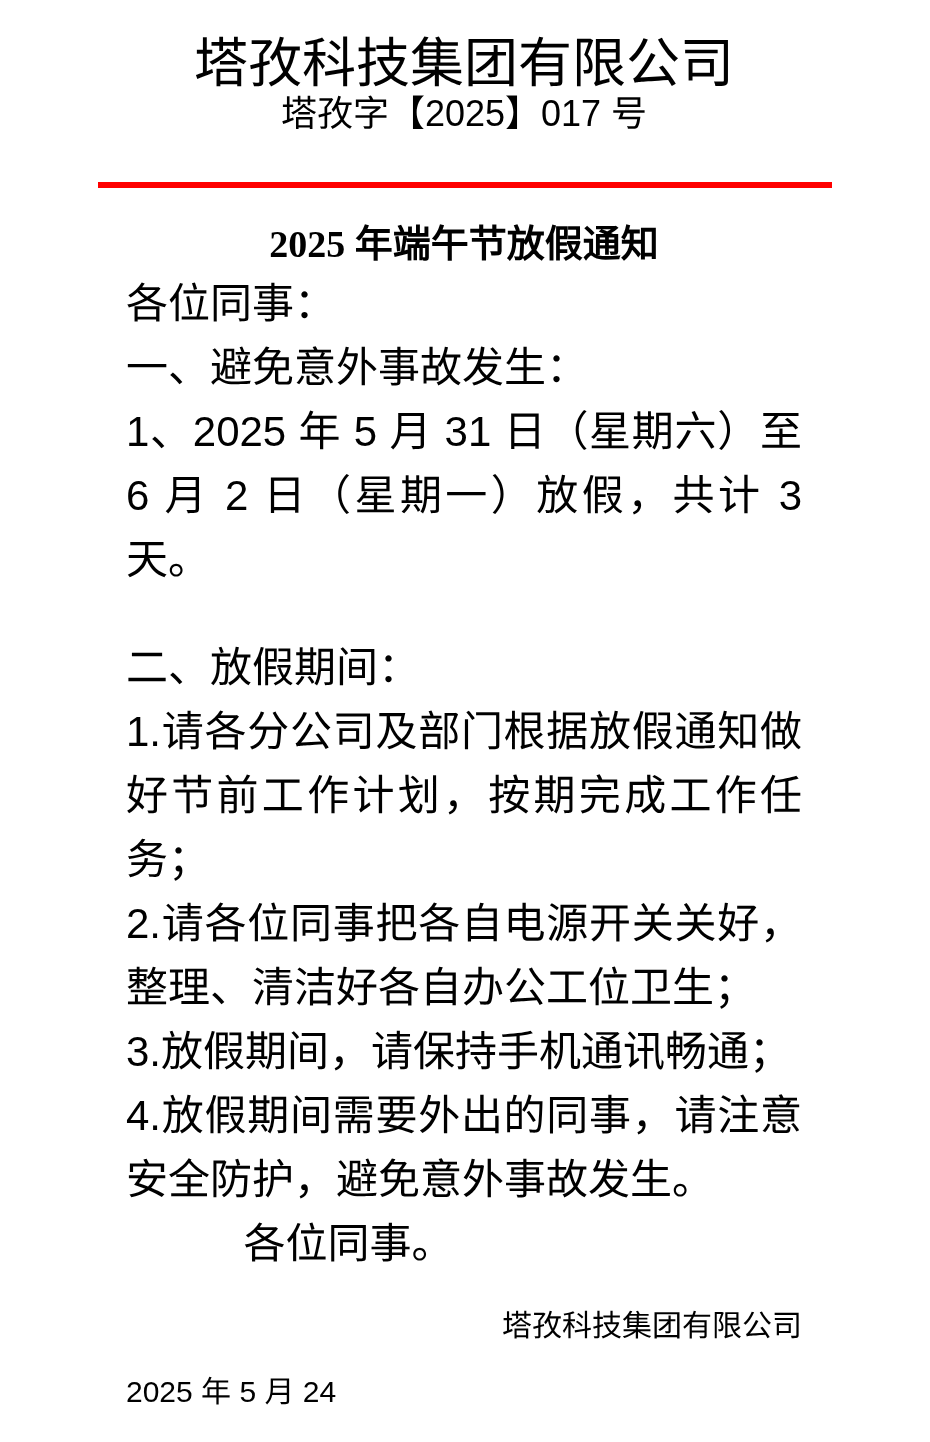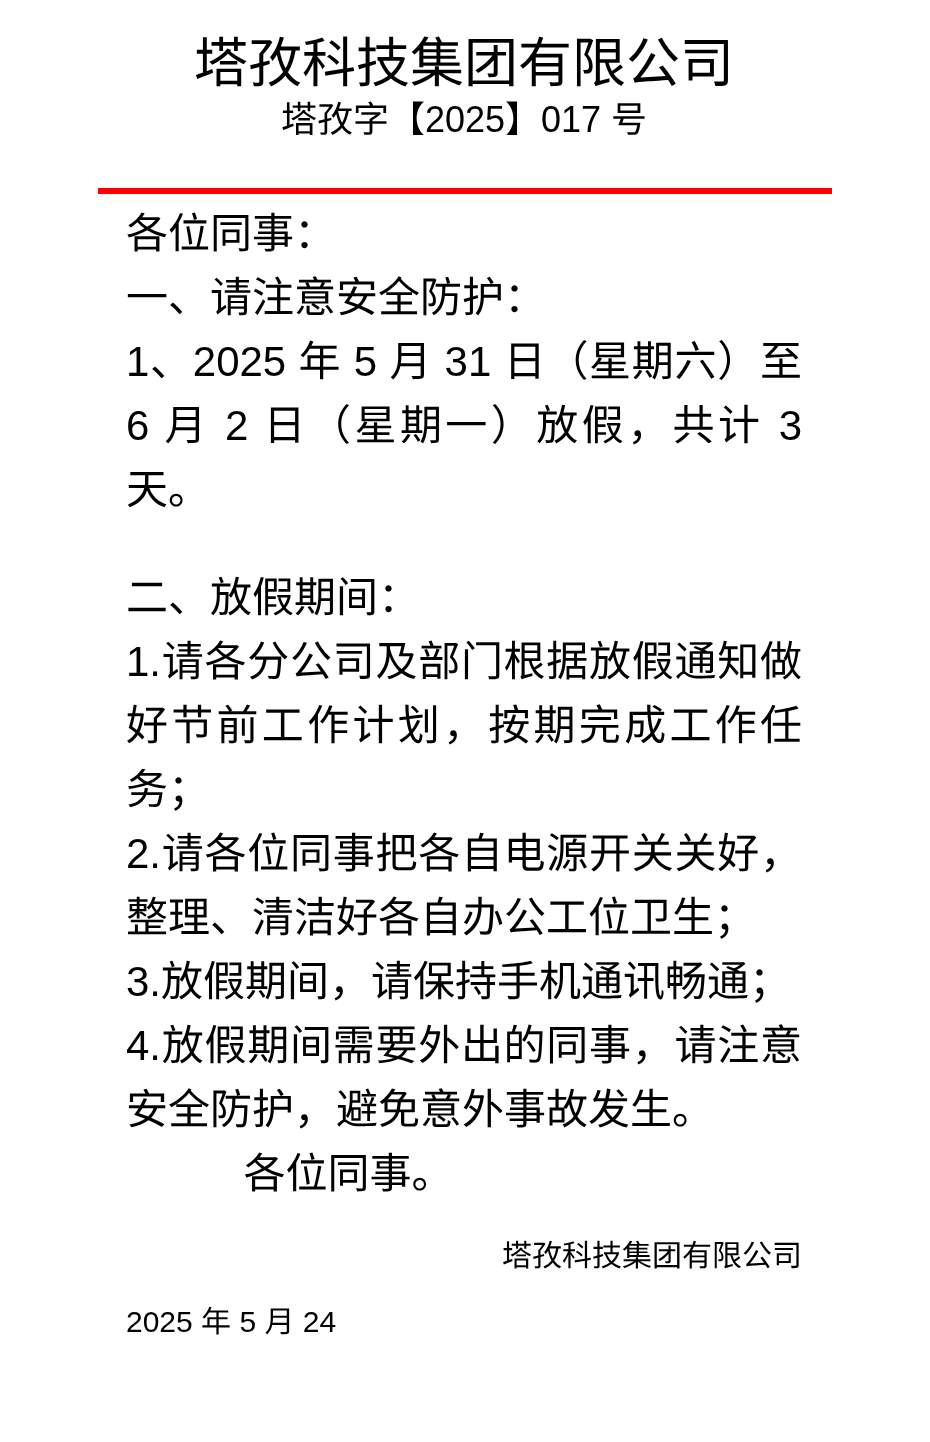--- a/index.html
+++ b/index.html
@@ -23,21 +23,21 @@
   .company-title {
     padding-top: 36px;
     font-family: "Liberation Serif", serif;
     font-weight: 400;
     font-size: 54px;
     line-height: 56px;
     text-align: center;
     white-space: nowrap;
   }
   .doc-number {
-    margin-top: 8px;
+    margin-top: 2px;
     font-size: 36px;
     line-height: 40px;
     font-weight: 400;
     text-align: center;
     white-space: nowrap;
   }
   .red-divider {
     height: 6px;
     background: #ff0000;
     margin: 48px -30px 0 -28px;
@@ -80,25 +80,26 @@
 
   <header>
     <div class="company-title">塔孜科技集团有限公司</div>
     <div class="doc-number">塔孜字【2025】017 号</div>
   </header>
 
   <div class="red-divider"></div>
 
   <main class="body-text">
 
+    <h1 class="notice-title">2025 年端午节放假通知</h1>
 
     <p class="salutation">各位同事：</p>
 
 
-    <p class="section1-heading">一、请注意安全防护：</p>
+    <p class="section1-heading">一、避免意外事故发生：</p>
 
     <p class="section1-item">1、2025 年 5 月 31 日（星期六）至 6 月 2 日（星期一）放假，共计 3 天。</p>
 
     <p class="section2-heading">二、放假期间：</p>
 
     <p class="section2-item">1.请各分公司及部门根据放假通知做好节前工作计划，按期完成工作任务；</p>
 
     <p class="section2-item">2.请各位同事把各自电源开关关好，整理、清洁好各自办公工位卫生；</p>
 
     <p class="section2-item">3.放假期间，请保持手机通讯畅通；</p>

